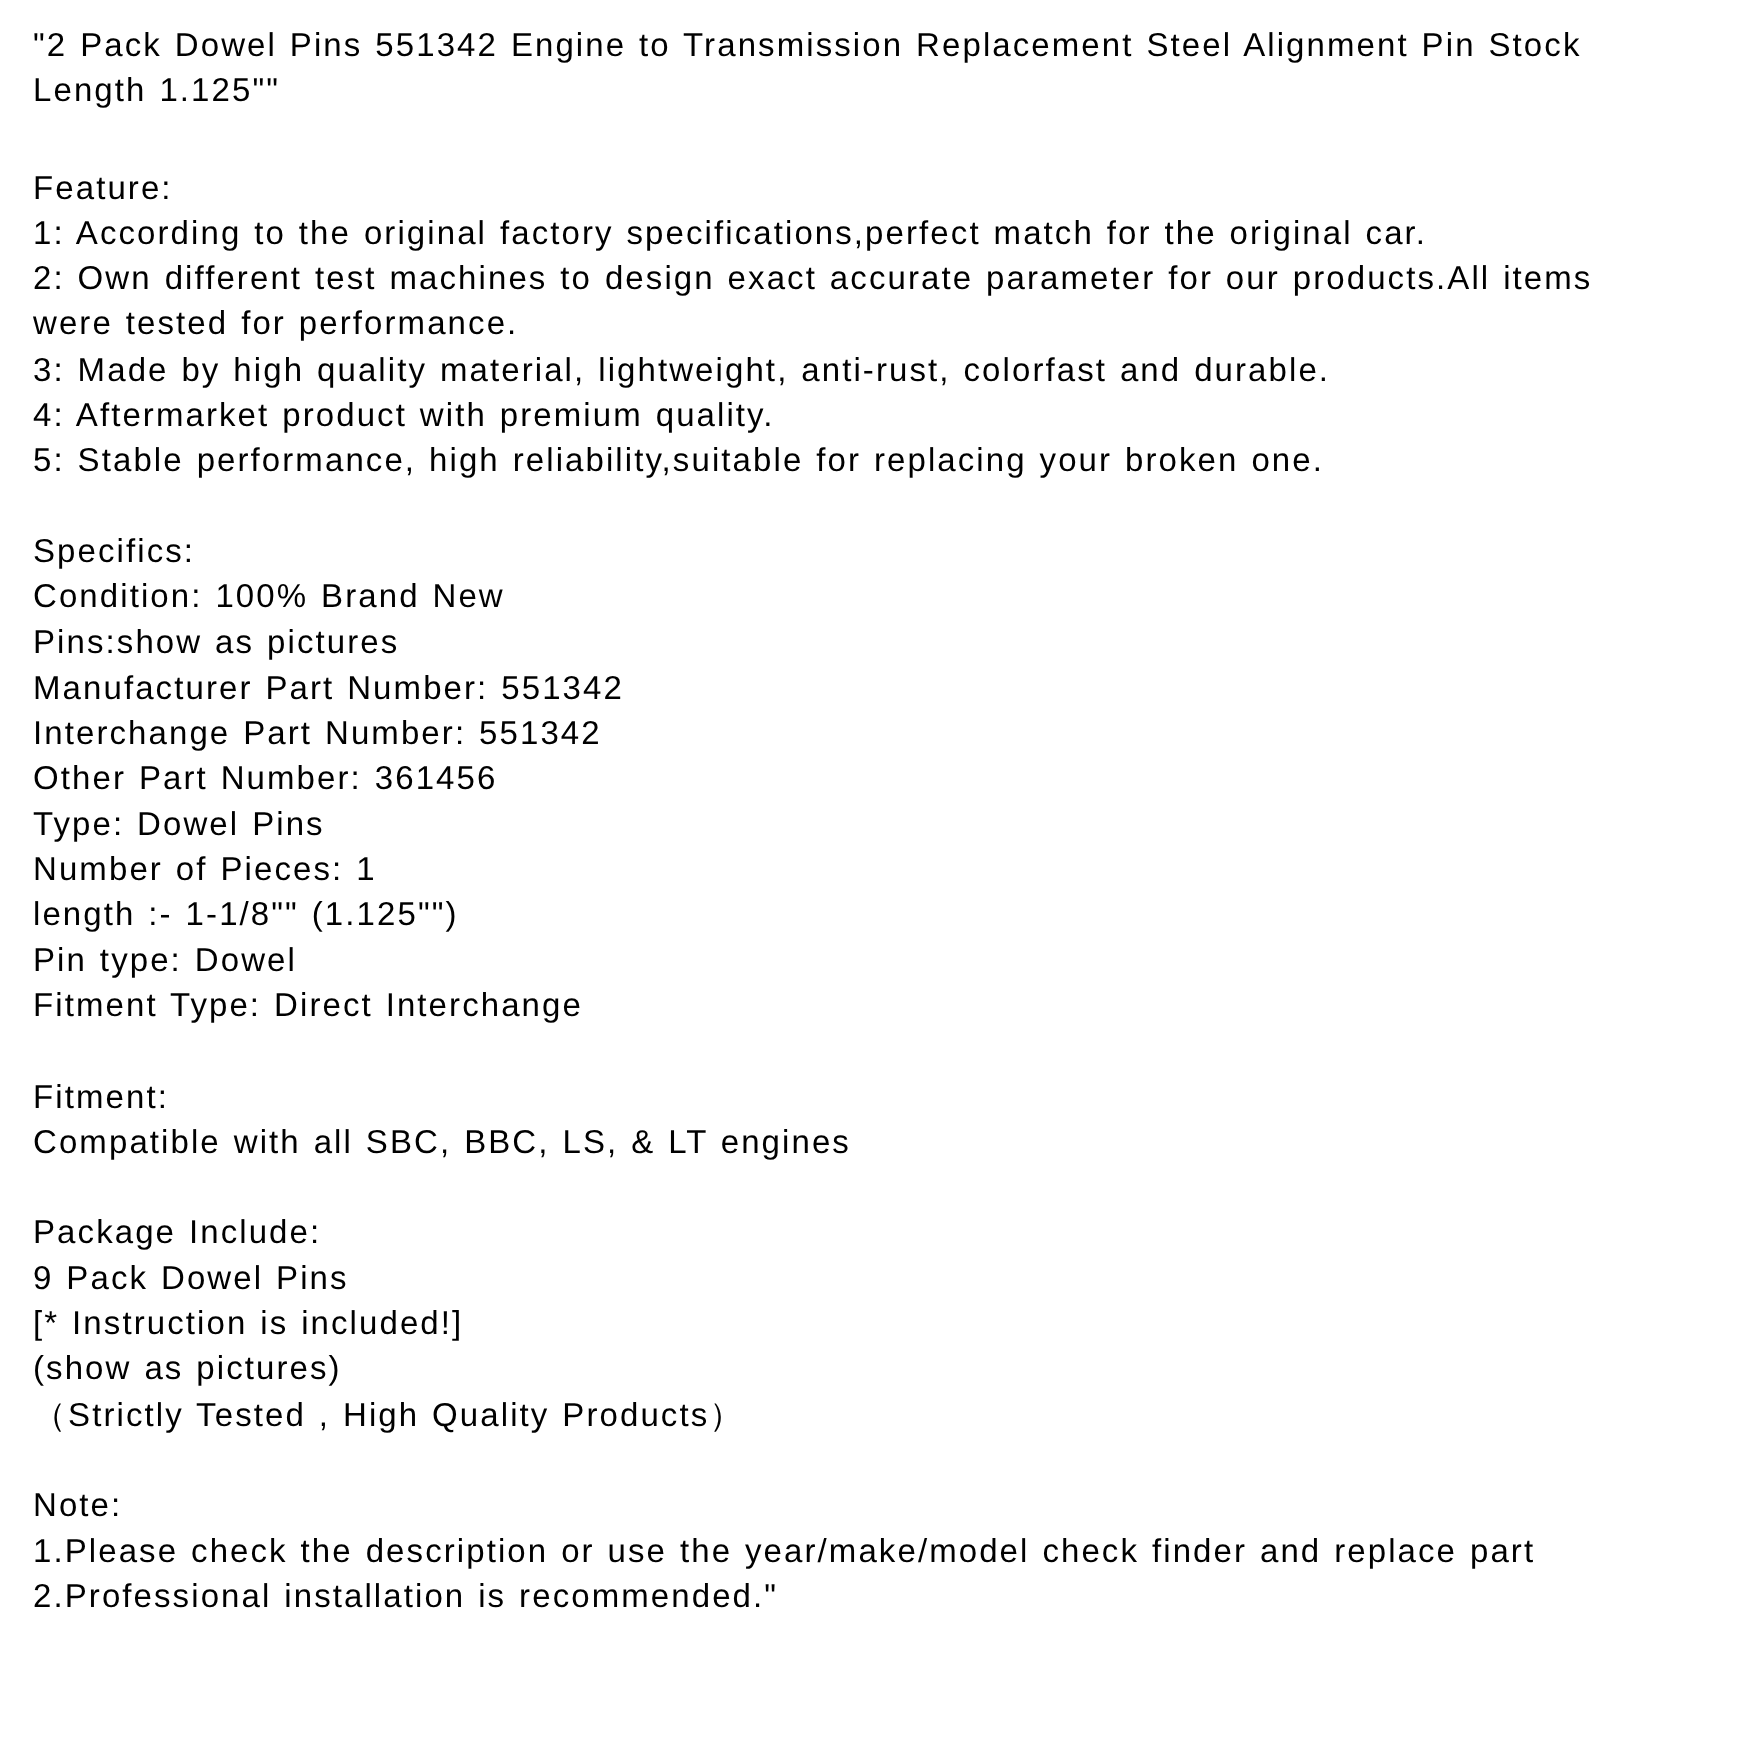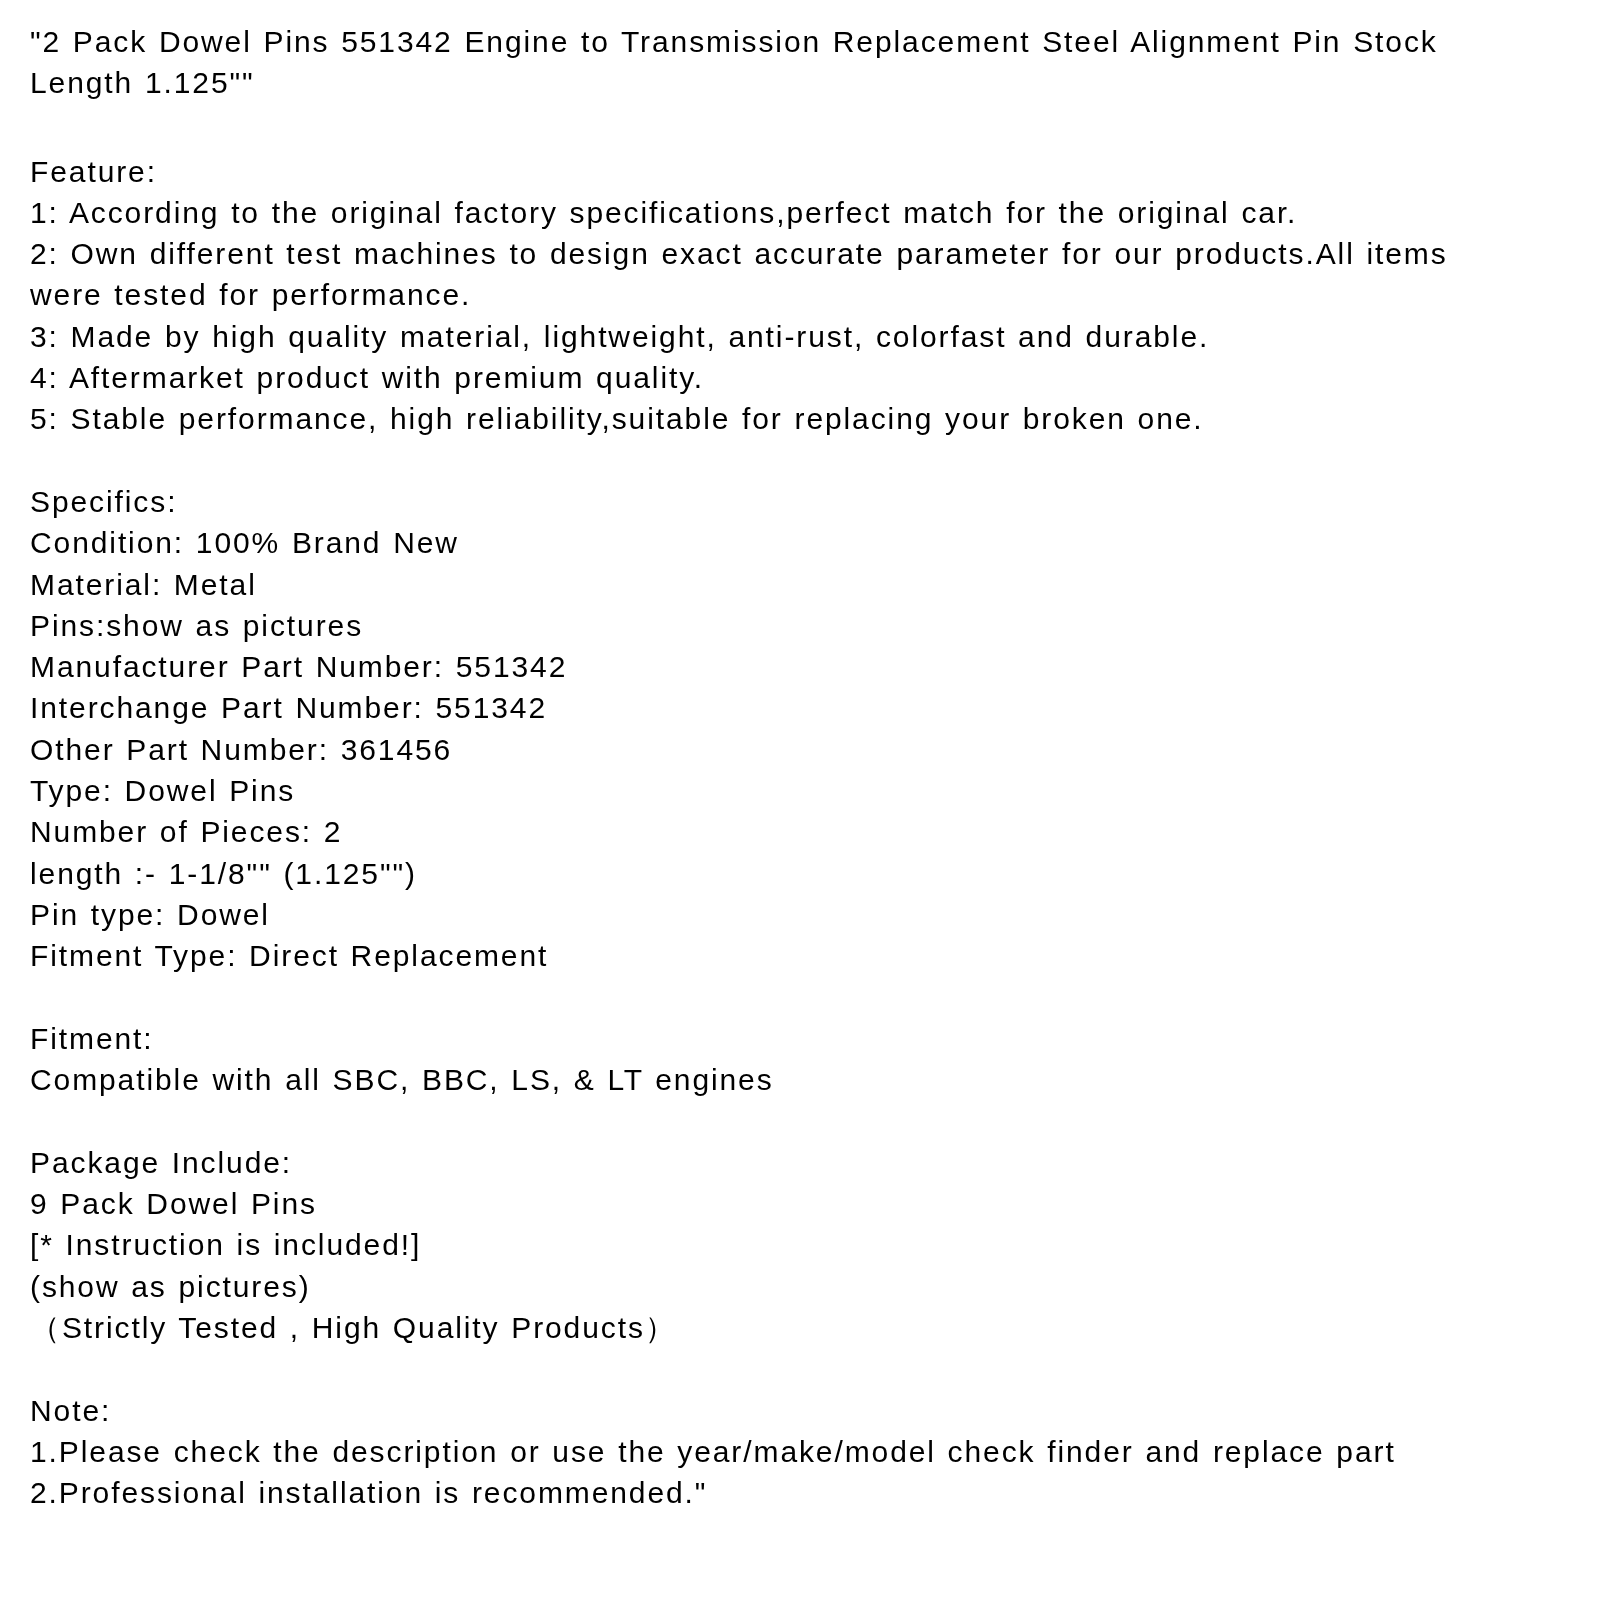--- a/index.html
+++ b/index.html
@@ -49,30 +49,29 @@
   <div class="line">1: According to the original factory specifications,perfect match for the original car.</div>
   <div class="line">2: Own different test machines to design exact accurate parameter for our products.All items</div>
   <div class="line">were tested for performance.</div>
   <div class="line">3: Made by high quality material, lightweight, anti-rust, colorfast and durable.</div>
   <div class="line">4: Aftermarket product with premium quality.</div>
   <div class="line">5: Stable performance, high reliability,suitable for replacing your broken one.</div>
   <div class="blank"></div>
 
   <div class="line">Specifics:</div>
   <div class="line">Condition: 100% Brand New</div>
-  <div class="line">Material: Metal</div>
   <div class="line">Pins:show as pictures</div>
   <div class="line">Manufacturer Part Number: 551342</div>
   <div class="line">Interchange Part Number: 551342</div>
   <div class="line">Other Part Number: 361456</div>
   <div class="line">Type: Dowel Pins</div>
-  <div class="line">Number of Pieces: 2</div>
+  <div class="line">Number of Pieces: 1</div>
   <div class="line">length :- 1-1/8"" (1.125"")</div>
   <div class="line">Pin type: Dowel</div>
-  <div class="line">Fitment Type: Direct Replacement</div>
+  <div class="line">Fitment Type: Direct Interchange</div>
   <div class="blank"></div>
 
   <div class="line">Fitment:</div>
   <div class="line">Compatible with all SBC, BBC, LS, &amp; LT engines</div>
   <div class="blank"></div>
 
   <div class="line">Package Include:</div>
   <div class="line">9 Pack Dowel Pins</div>
   <div class="line">[* Instruction is included!]</div>
   <div class="line">(show as pictures)</div>

